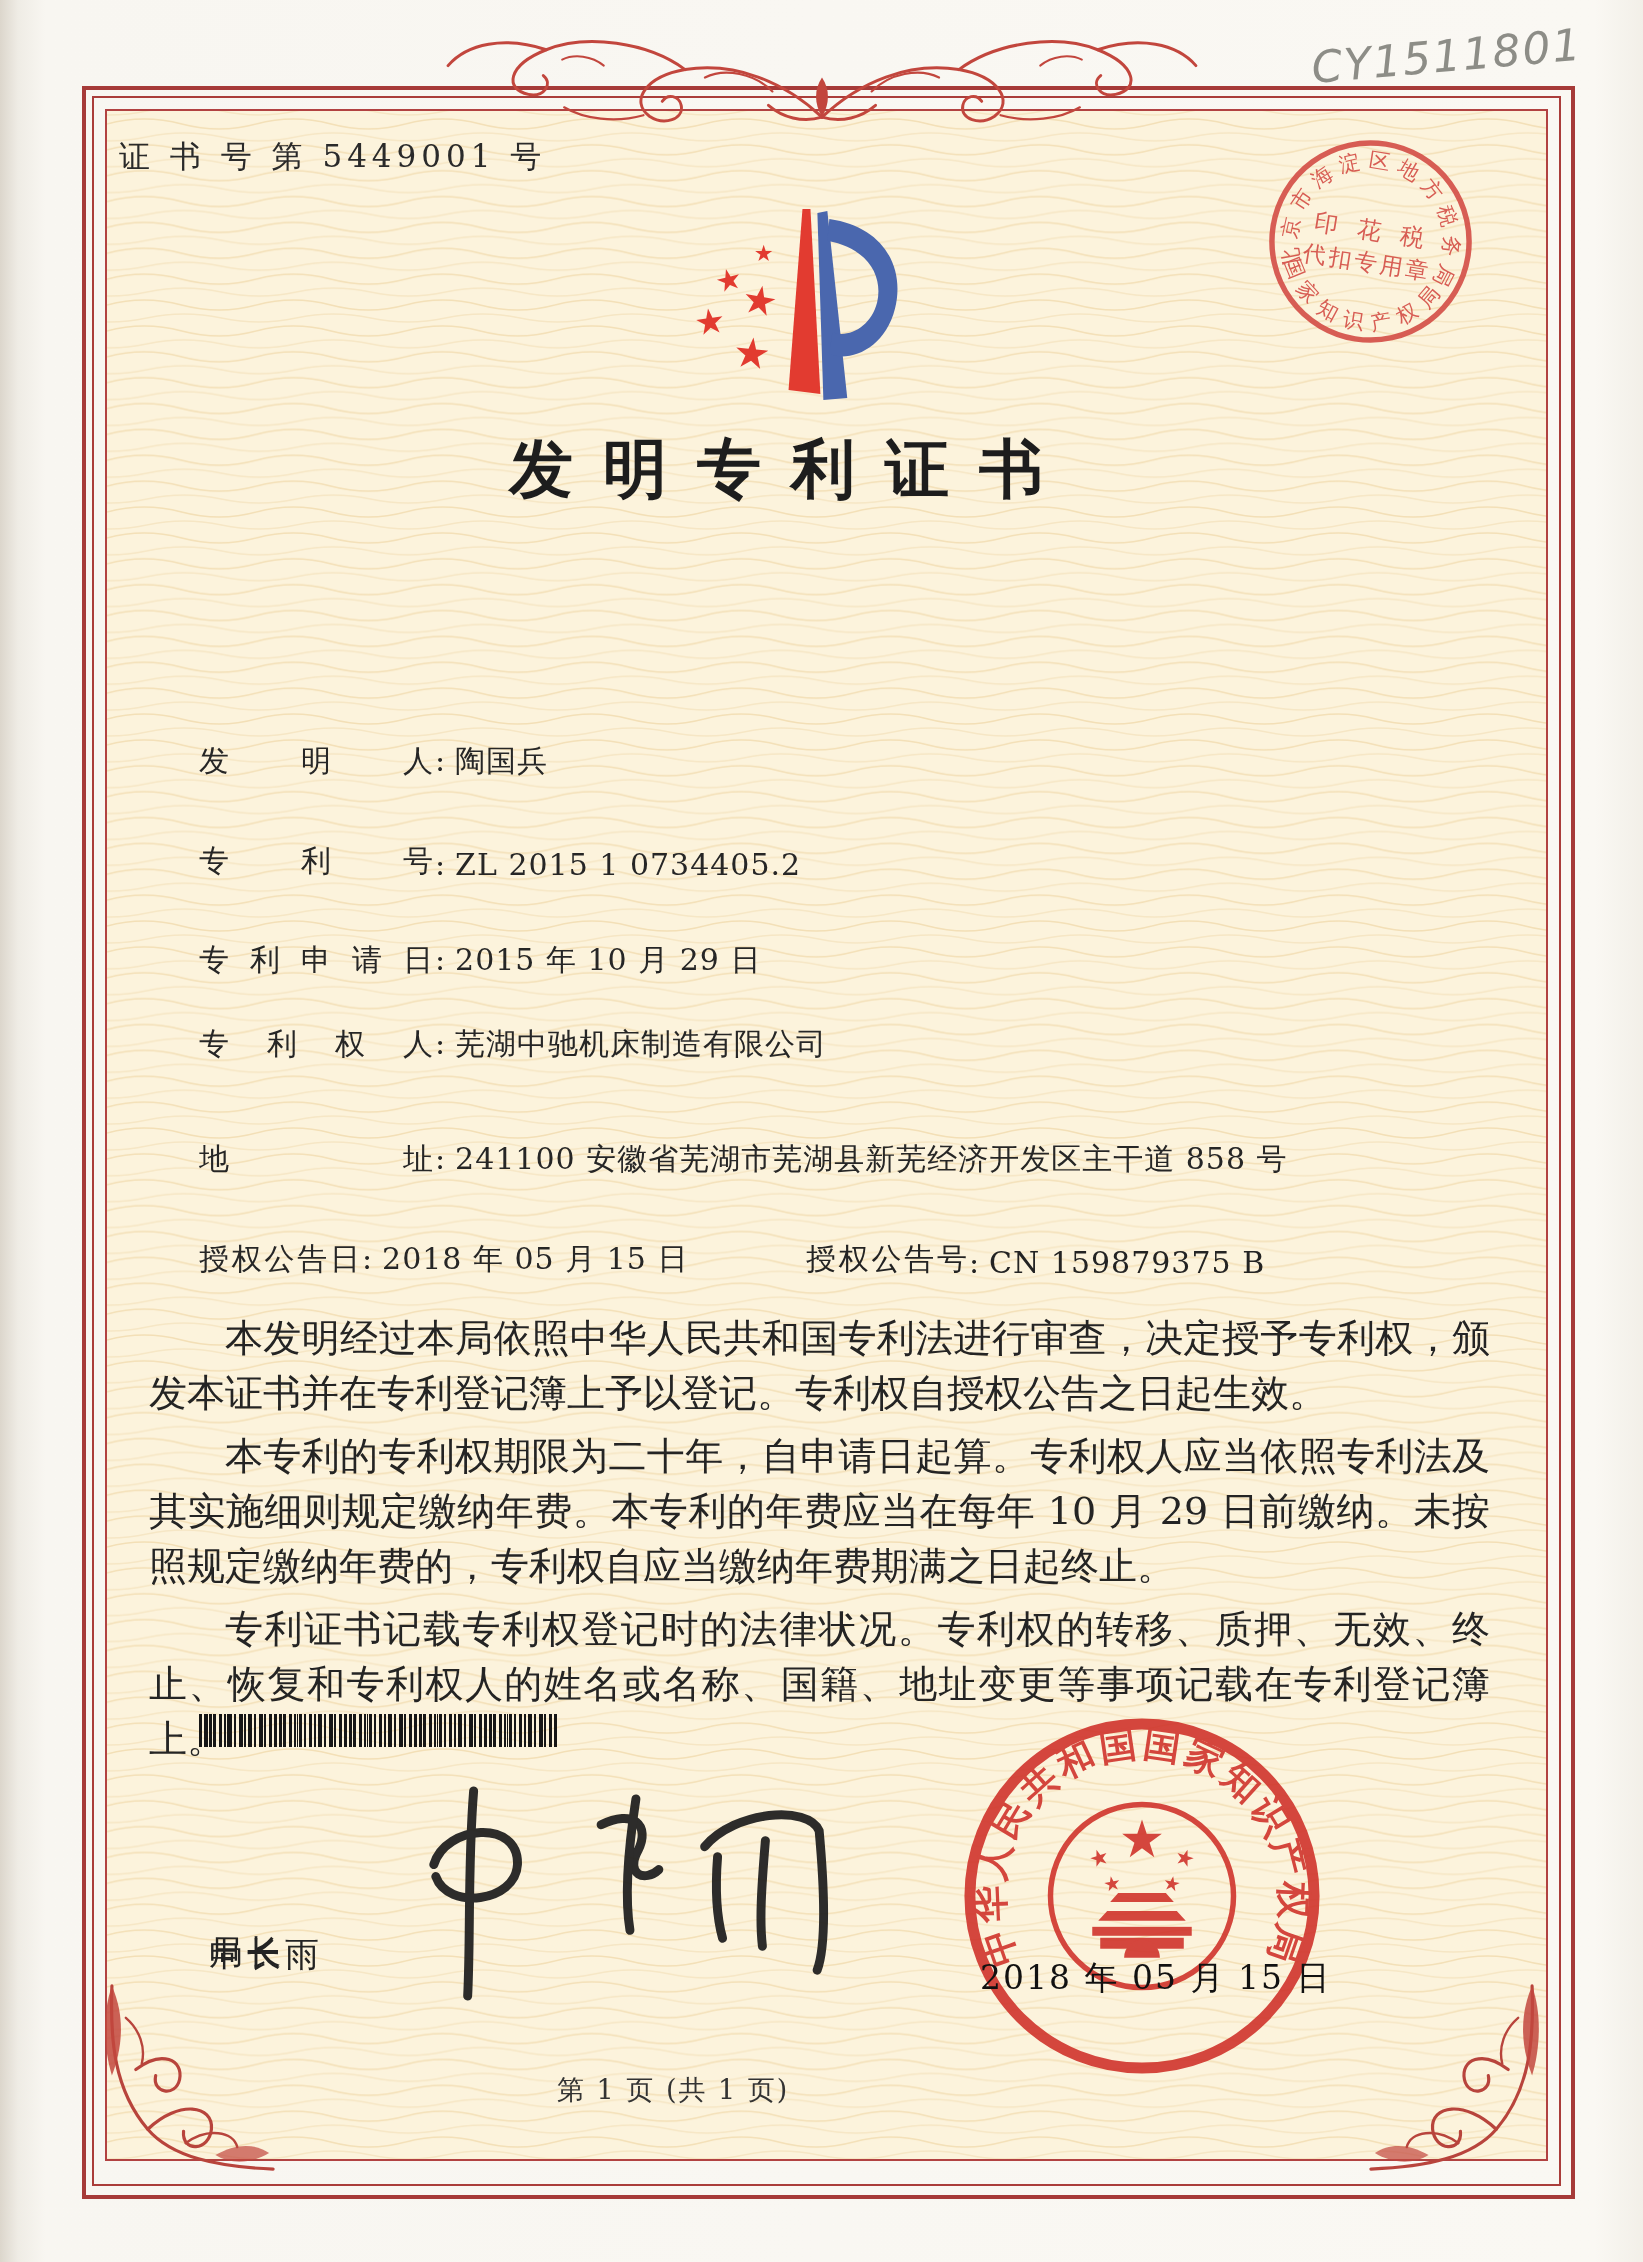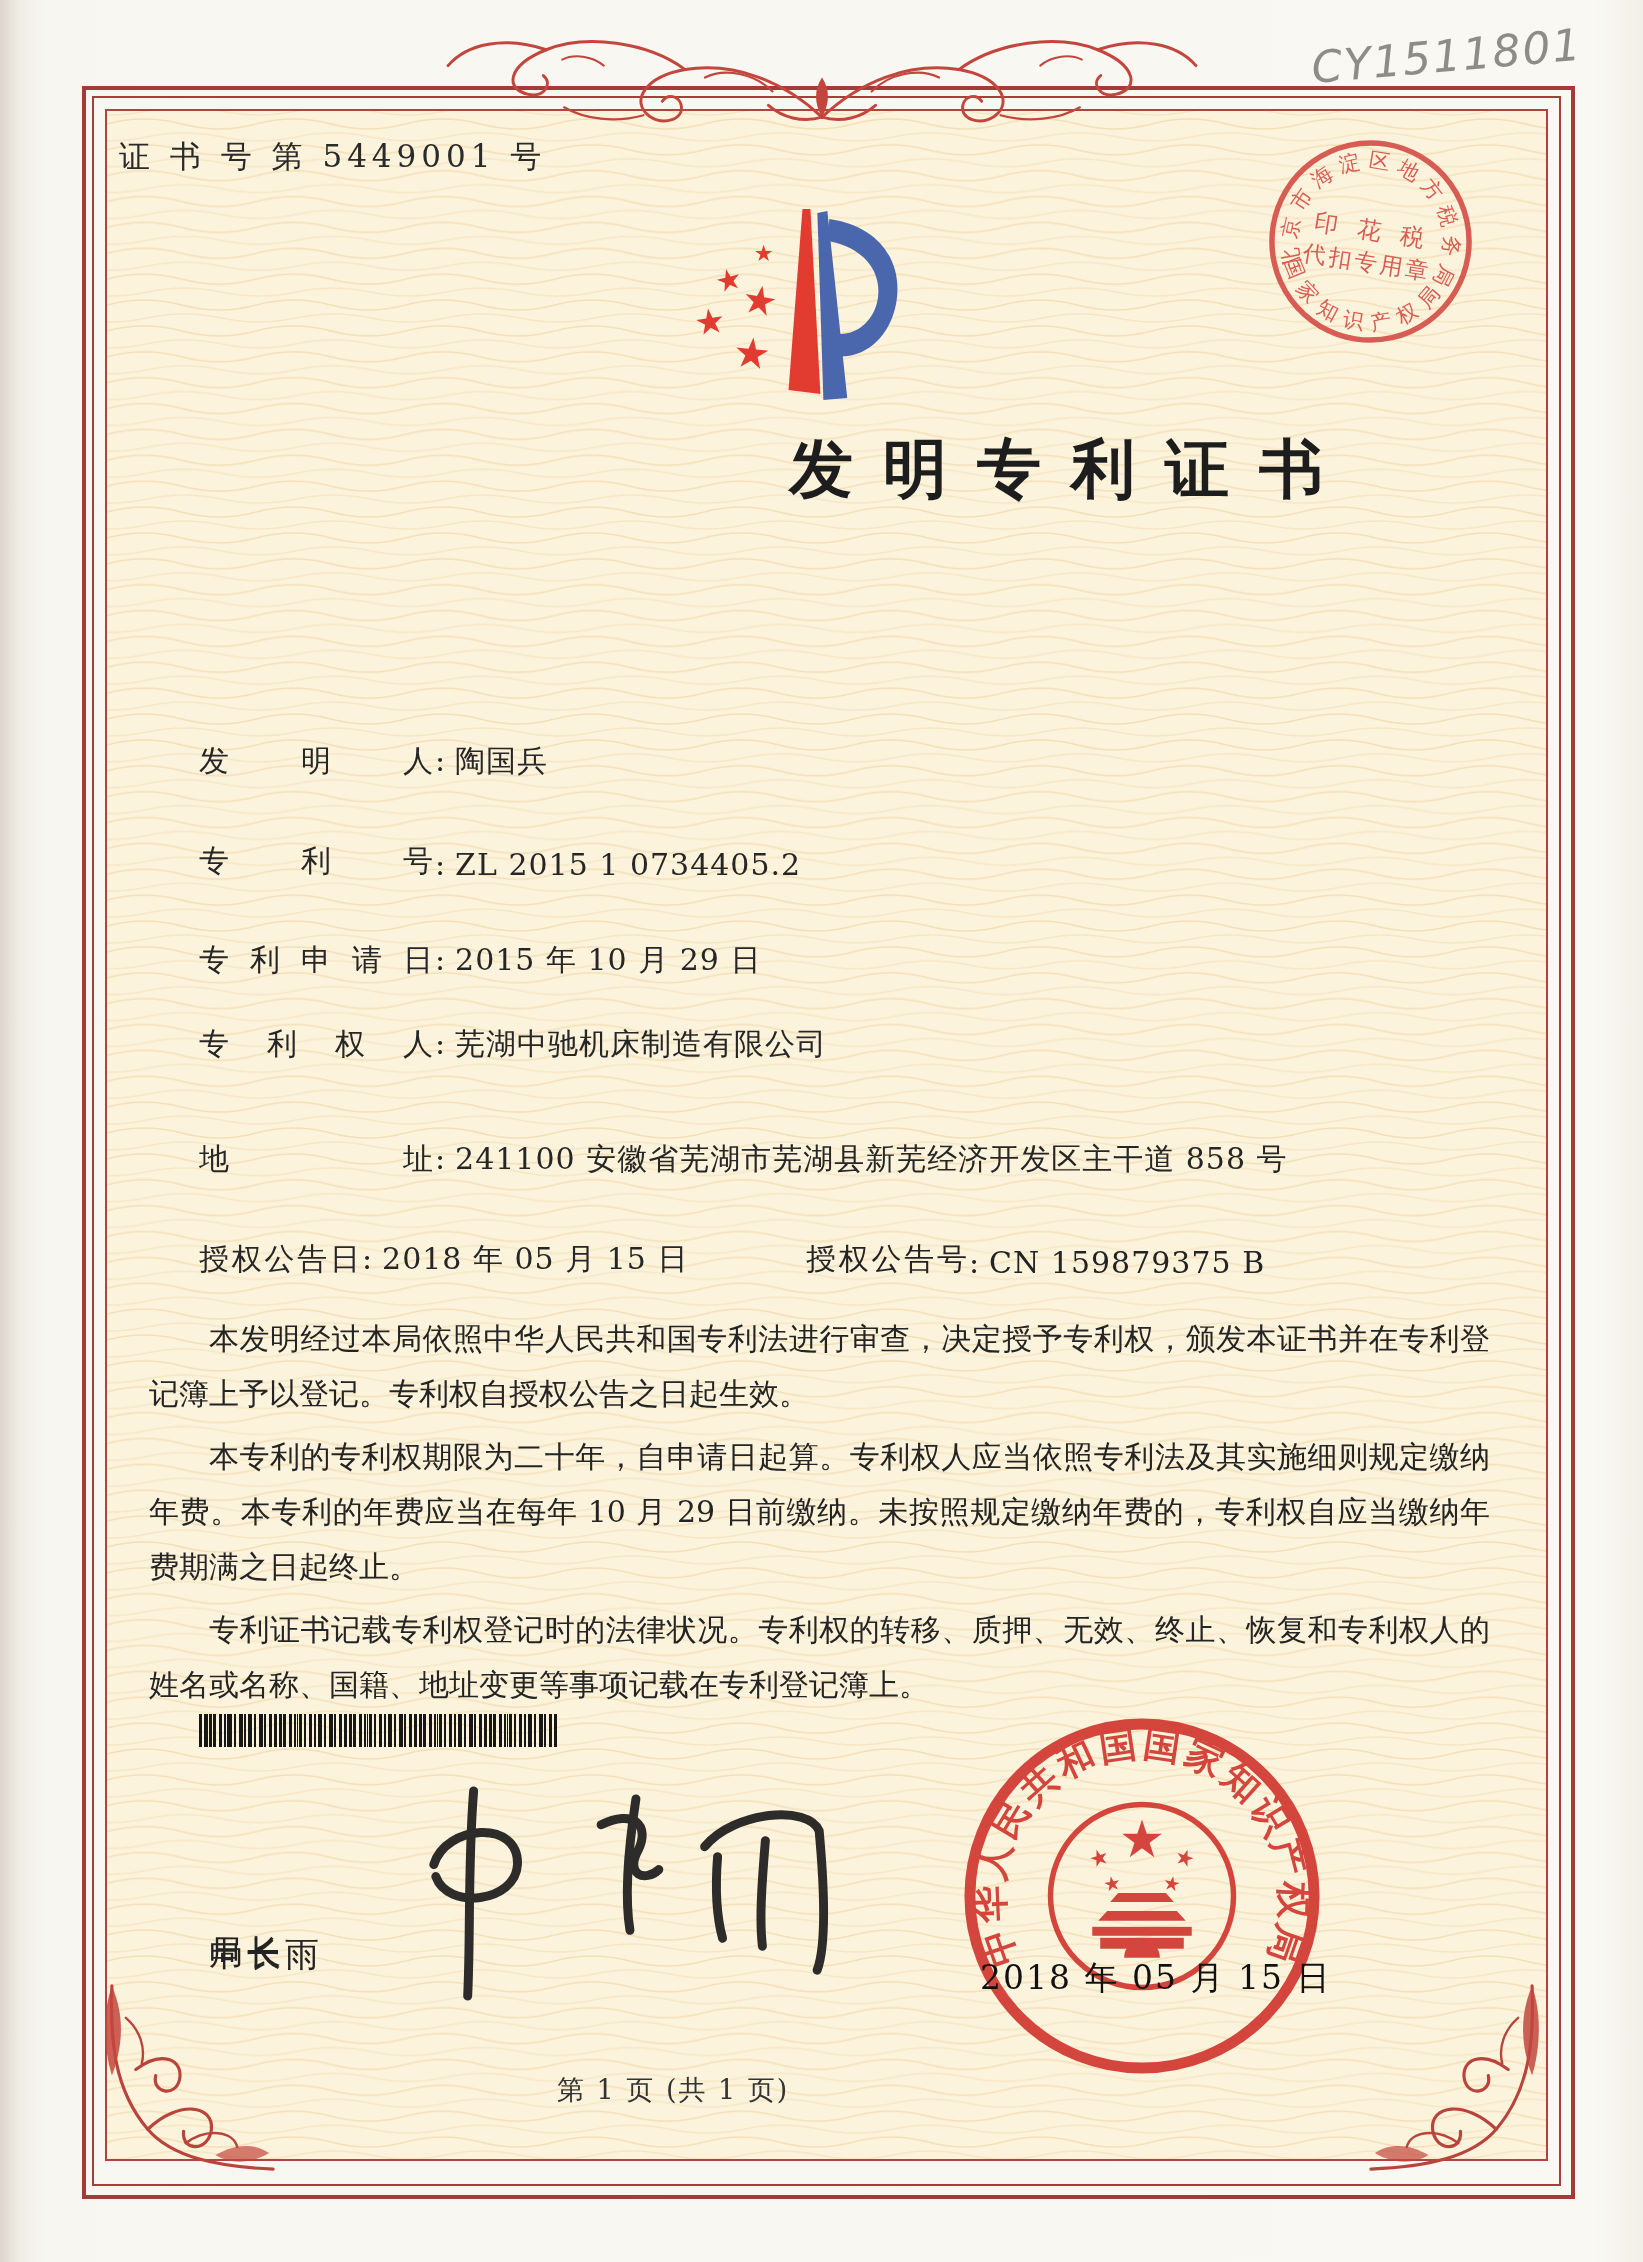--- a/index.html
+++ b/index.html
@@ -17,33 +17,33 @@
   }
   .waves{position:absolute;left:0;top:0;width:100%;height:100%;}
   .abs{position:absolute;}
   .cert-no{left:119px;top:136px;font-size:31px;letter-spacing:5px;color:#2a2a2a;}
   .hand-code{
     left:1311px;top:30px;width:279px;font-size:44px;color:#8d8d87;
     font-family:"DejaVu Sans","Liberation Sans",sans-serif;font-style:italic;
     transform:rotate(-5deg);letter-spacing:2px;
   }
   .title{
-    left:229px;top:426px;width:1124px;text-align:right;
+    left:229px;top:426px;width:1124px;text-align:center;
     font-size:64px;font-weight:700;letter-spacing:30px;color:#1d1d1d;
   }
   .frow{left:199px;font-size:30px;color:#262626;white-space:nowrap;}
   .flabel{display:inline-block;width:234px;text-align:justify;text-align-last:justify;vertical-align:bottom;}
   .flabel-narrow{display:inline-block;width:161px;text-align:justify;text-align-last:justify;vertical-align:bottom;}
   .fcolon{display:inline-block;margin:0 10px 0 2px;}
   .fvalue{letter-spacing:1px;}
   .row1{top:642px;} .row2{top:741px;} .row3{top:841px;} .row4{top:940px;}
   .row5{top:1024px;} .row6{top:1139px;} .row7{top:1239px;}
   .frow2{left:806px;top:1239px;font-size:30px;white-space:nowrap;}
   .bodytext{
-    left:149px;top:1311px;width:1341px;font-size:30px;line-height:55px;
+    left:149px;top:1311px;width:1341px;font-size:38px;line-height:55px;
     text-align:justify;color:#242424;
   }
   .bodytext p{margin:0 0 8px 0;text-indent:2em;}
   .barcode{
     left:199px;top:1714px;width:358px;height:33px;
     background-image:
       repeating-linear-gradient(90deg,#161616 0 2px,rgba(0,0,0,0) 2px 5px),
       repeating-linear-gradient(90deg,#161616 0 3px,rgba(0,0,0,0) 3px 10px),
       repeating-linear-gradient(90deg,#161616 0 1.5px,rgba(0,0,0,0) 1.5px 7px);
   }

